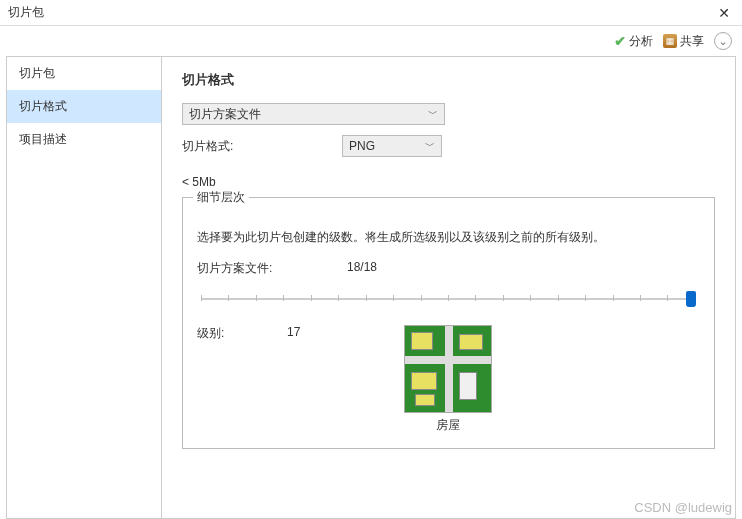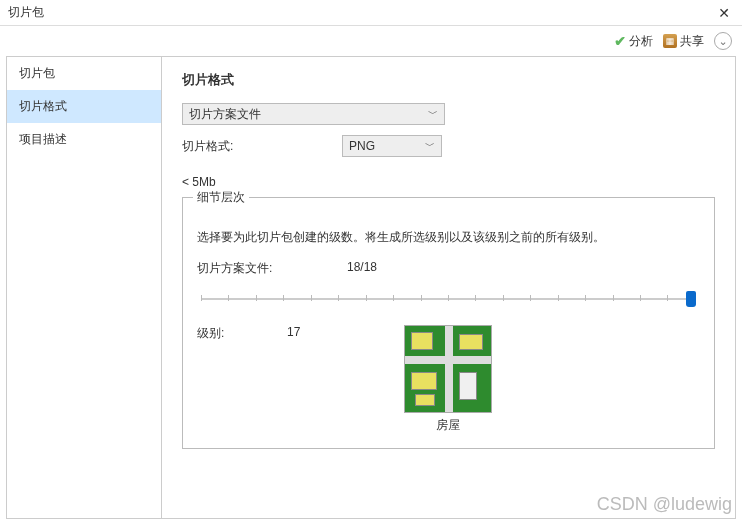--- a/index.html
+++ b/index.html
@@ -150,21 +150,21 @@
     position: absolute; background: #ddd;
   }
   .map-thumb .b {
     position: absolute; background: #e8e060; border: 1px solid #888;
   }
   .caption { margin-top: 4px; font-size: 12px; }
   .watermark {
     position: absolute;
     bottom: 4px; right: 10px;
     color: #bbb;
-    font-size: 18px;
+    font-size: 13px;
     pointer-events: none;
   }
 </style>
 </head>
 <body>
 
 <div class="titlebar">
   <span class="title">切片包</span>
   <span class="close">✕</span>
 </div>

